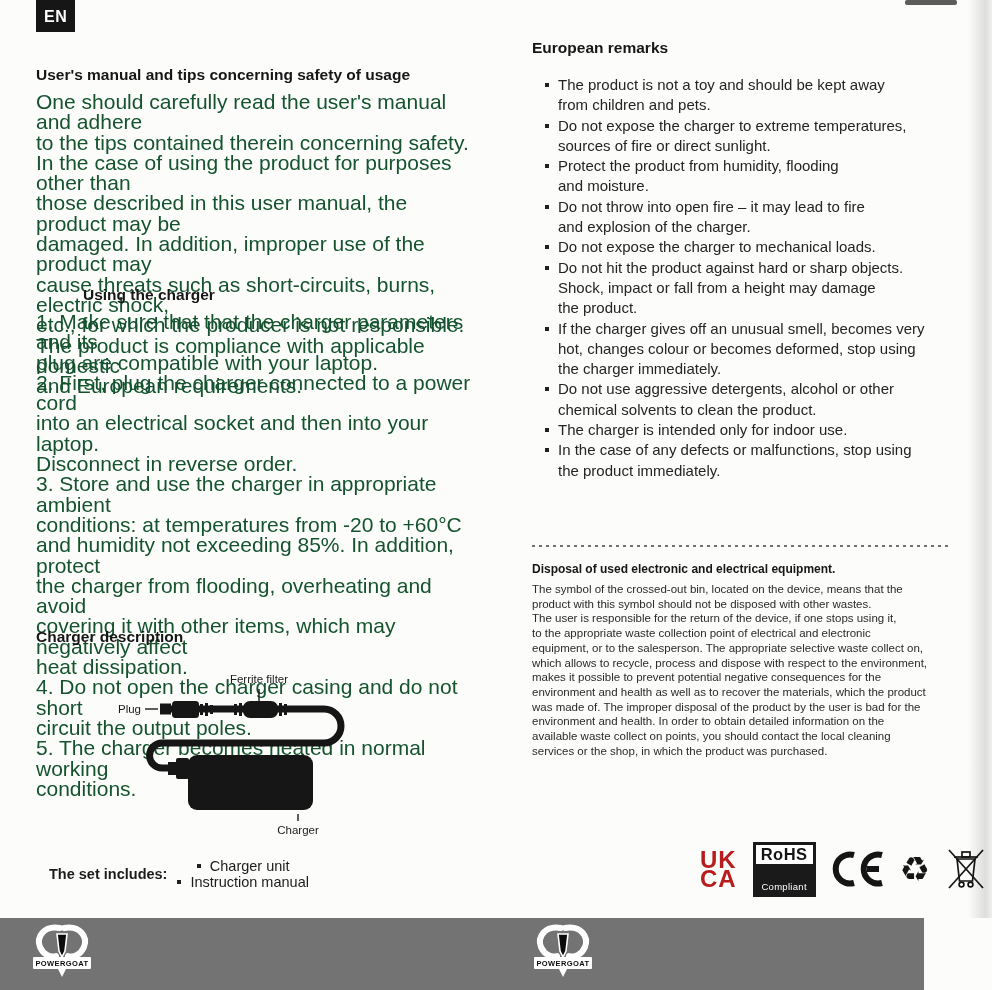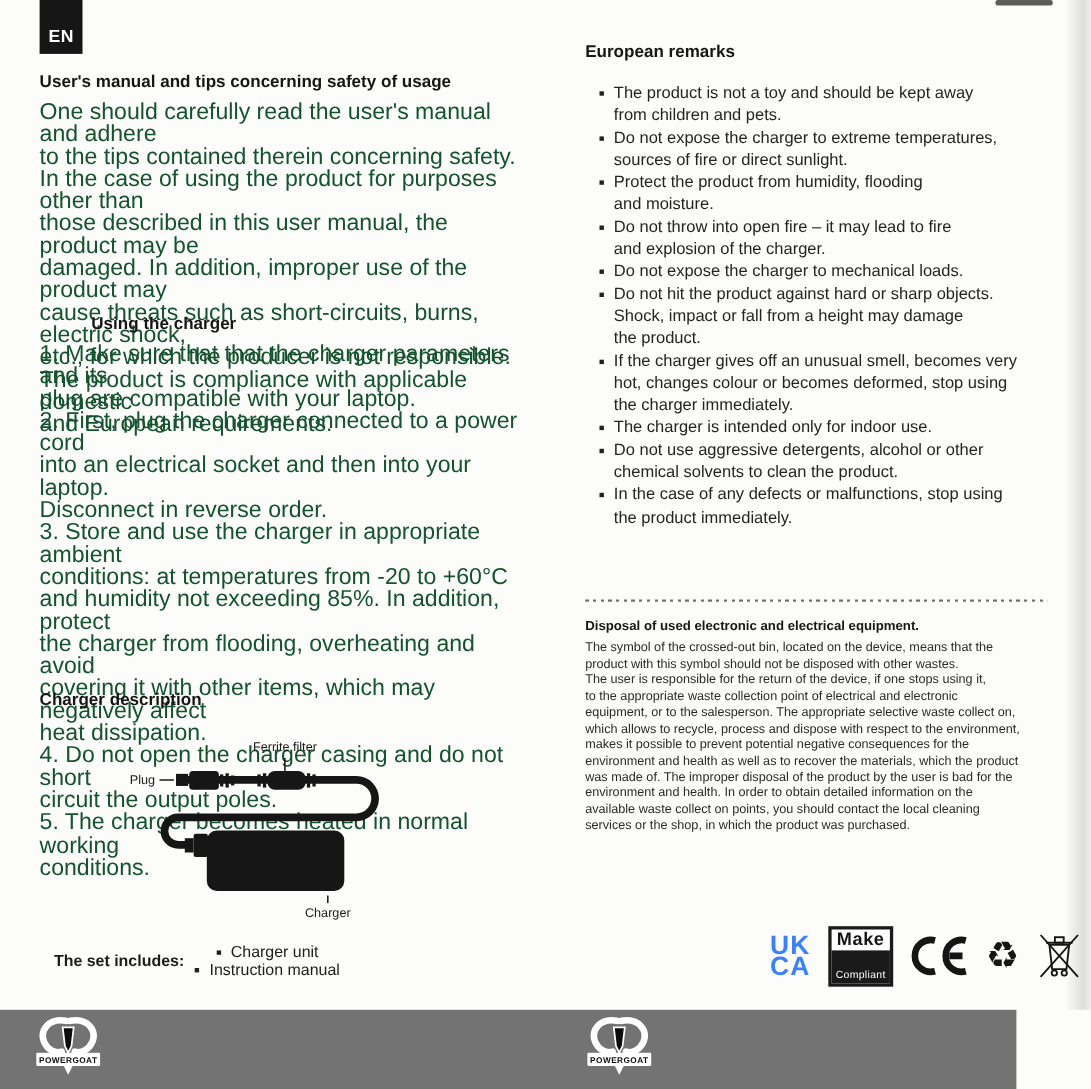--- a/index.html
+++ b/index.html
@@ -8,21 +8,21 @@
     background:#fcfcfb; color:#202020;
     font-family:"Liberation Sans", sans-serif;
     overflow:hidden;
   }
   
   .sec-h { position:absolute; margin:0; font-size:15.5px; font-weight:700; color:#161616; }
   .body-p { position:absolute; margin:0; font-size:21px; line-height:20.3px; white-space:pre-line; color:#14532d; }
 
   
   .lang-badge {
-    position:absolute; left:36px; top:0; width:39px; height:49px;
+    position:absolute; left:36px; top:0; width:39px; height:32px;
     background:#161616; color:#fff; font-weight:700; font-size:16px;
     display:flex; align-items:flex-end; padding:0 0 6px 8px; box-sizing:border-box;
     letter-spacing:0.5px;
   }
 
   
   #h-safety { left:36px; top:66px; }
   #p-safety { left:36px; top:92px;  width:444px; }
   #h-using  { left:36px; top:286px;margin-left:47px; }
   #p-using  { left:36px; top:312px; width:444px; }
@@ -51,21 +51,21 @@
   .dashed { position:absolute; left:532px; top:545px; width:420px; height:2px;
             background:repeating-linear-gradient(90deg,#707070 0 3px, transparent 3px 7px); }
 
   #h-disposal { left:532px; top:562px; font-size:12px; }
   #p-disposal { left:532px; top:582px; width:430px; font-size:11.5px; line-height:14.7px; color:#2a2a2a; }
 
   
   .badges { position:absolute; left:700px; top:843px; height:52px;
             display:flex; align-items:center; gap:16px; }
   .ukca { font-weight:700; font-size:24px; line-height:19px; letter-spacing:1px;
-          color:#3b82f6; text-align:center; }
+          color:#b91c1c; text-align:center; }
   .ukca span { display:block; }
   .rohs { border:3px solid #1a1a1a; text-align:center; background:#fff; }
   .rohs-title { display:block; font-weight:700; font-size:16.5px; letter-spacing:0.5px;
                 padding:0 5px; color:#141414; }
   .rohs-sub { display:block; background:#1a1a1a; color:#fff; font-size:9.5px;
               padding:17px 4px 2px; letter-spacing:0.3px; }
   .ce-mark { display:block; }
   .recycle { font-size:34px; line-height:1; color:#151515; }
 
   
@@ -196,26 +196,26 @@
 the product.</span>
     </li>
       <li class="bullet">
       <span class="sq"></span>
       <span class="btxt">If the charger gives off an unusual smell, becomes very
 hot, changes colour or becomes deformed, stop using
 the charger immediately.</span>
     </li>
       <li class="bullet">
       <span class="sq"></span>
-      <span class="btxt">The charger is intended only for indoor use.</span>
-    </li>
-      <li class="bullet">
-      <span class="sq"></span>
       <span class="btxt">Do not use aggressive detergents, alcohol or other
 chemical solvents to clean the product.</span>
+    </li>
+      <li class="bullet">
+      <span class="sq"></span>
+      <span class="btxt">The charger is intended only for indoor use.</span>
     </li>
       <li class="bullet">
       <span class="sq"></span>
       <span class="btxt">In the case of any defects or malfunctions, stop using
 the product immediately.</span>
     </li>
     </ul>
 
   <div class="dashed"></div>
 
@@ -232,21 +232,21 @@
 environment and health. In order to obtain detailed information on the
 available waste collect on points, you should contact the local cleaning
 services or the shop, in which the product was purchased.</p>
 
   <div class="badges">
     <div class="ukca">
       <span>UK</span>
       <span>CA</span>
     </div>
     <div class="rohs">
-      <span class="rohs-title">Make</span>
+      <span class="rohs-title">RoHS</span>
       <span class="rohs-sub">Compliant</span>
     </div>
     <svg class="ce-mark" width="52" height="38" viewBox="0 0 52 38">
       <path d="M22 5 A14.5 14.5 0 1 0 22 33" fill="none" stroke="#151515" stroke-width="6"></path>
       <path d="M50 5 A14.5 14.5 0 1 0 50 33" fill="none" stroke="#151515" stroke-width="6"></path>
       <path d="M35 19 H47" fill="none" stroke="#151515" stroke-width="6"></path>
     </svg>
     <span class="recycle">♻</span>
     <svg width="40" height="46" viewBox="0 0 40 46">
       <g fill="none" stroke="#151515" stroke-width="1.7">

